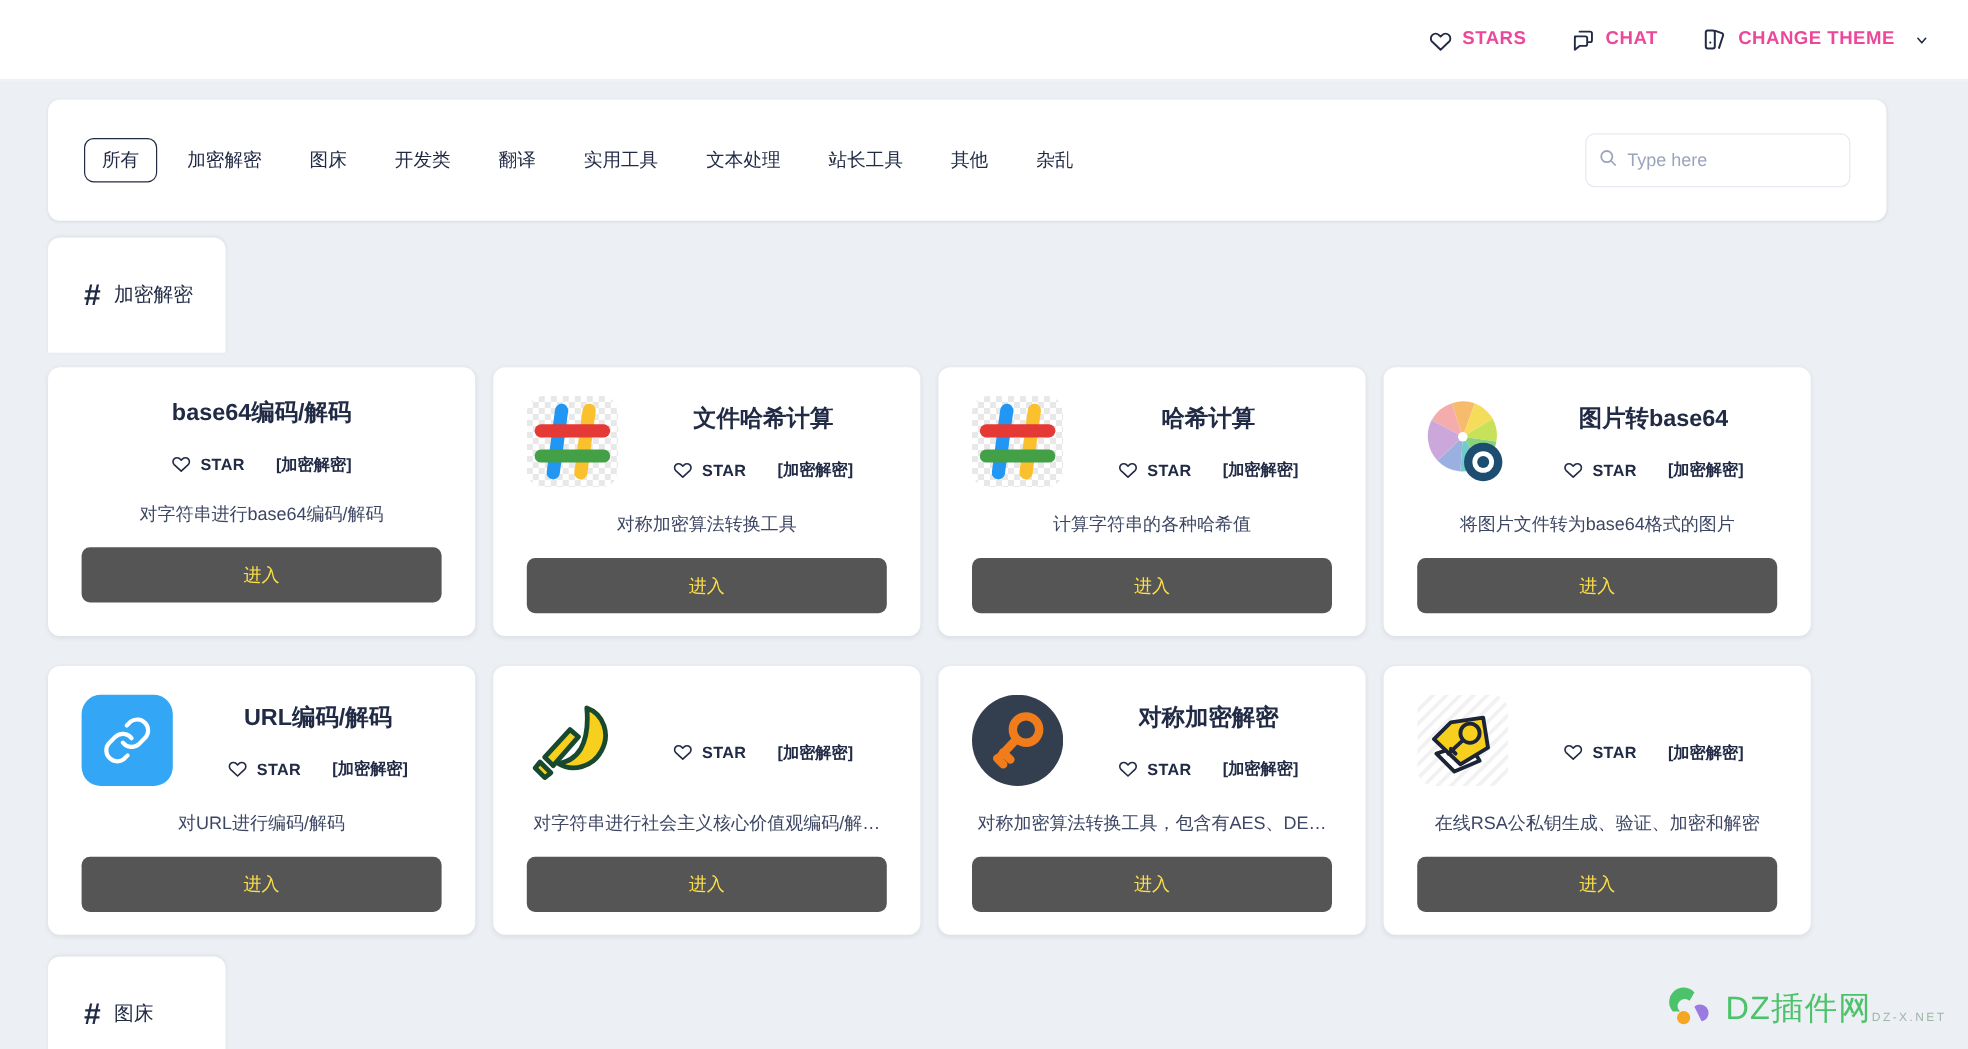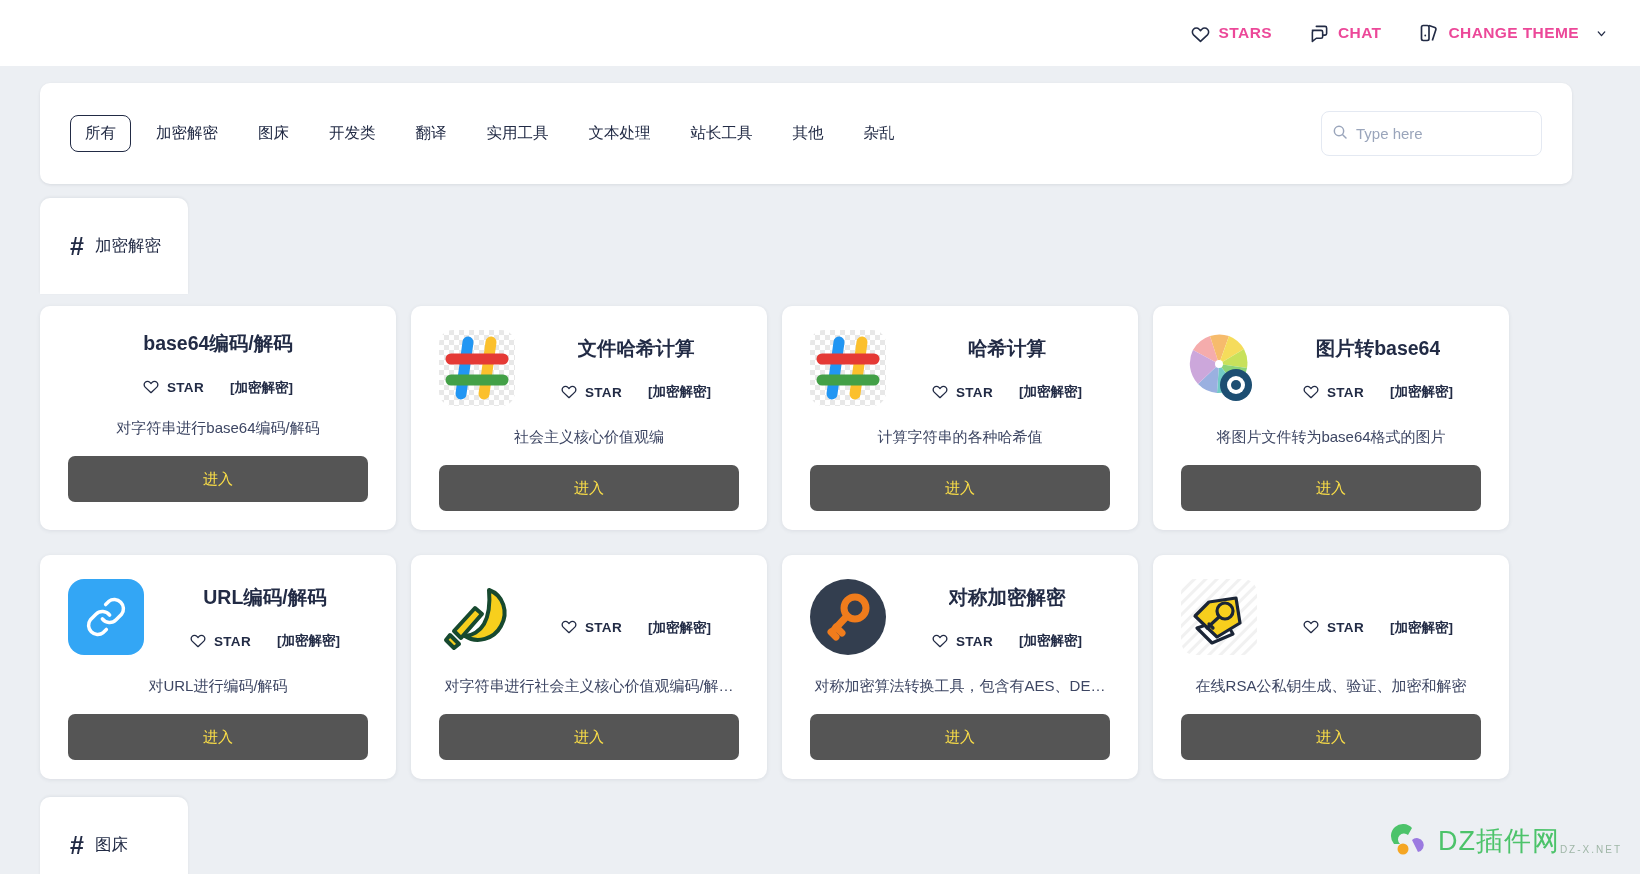--- a/index.html
+++ b/index.html
@@ -281,21 +281,21 @@
               <svg width="16" height="16" viewBox="0 0 24 24" fill="none" stroke="#222b45" stroke-width="2" stroke-linecap="round" stroke-linejoin="round">
                 <path d="M20.8 6.6a5 5 0 0 0-7.1 0L12 8.3l-1.7-1.7a5 5 0 1 0-7.1 7.1L12 22l8.8-8.3a5 5 0 0 0 0-7.1z"></path>
               </svg>
             </span>
             <span>STAR</span>
           </span>
           <span class="cat">[加密解密]</span>
         </div>
       </div>
     </div>
-    <div class="card-desc">社会主义核心价值观编</div>
+    <div class="card-desc">对称加密算法转换工具</div>
     <button class="enter-btn">进入</button>
   </div>
 
   <div class="card">
     <div class="card-top">
       <div class="card-icon">
         <svg width="76" height="76" viewBox="0 0 76 76">
           <defs>
             <pattern id="ck2" width="10" height="10" patternUnits="userSpaceOnUse">
               <rect width="10" height="10" fill="#ffffff"></rect>

